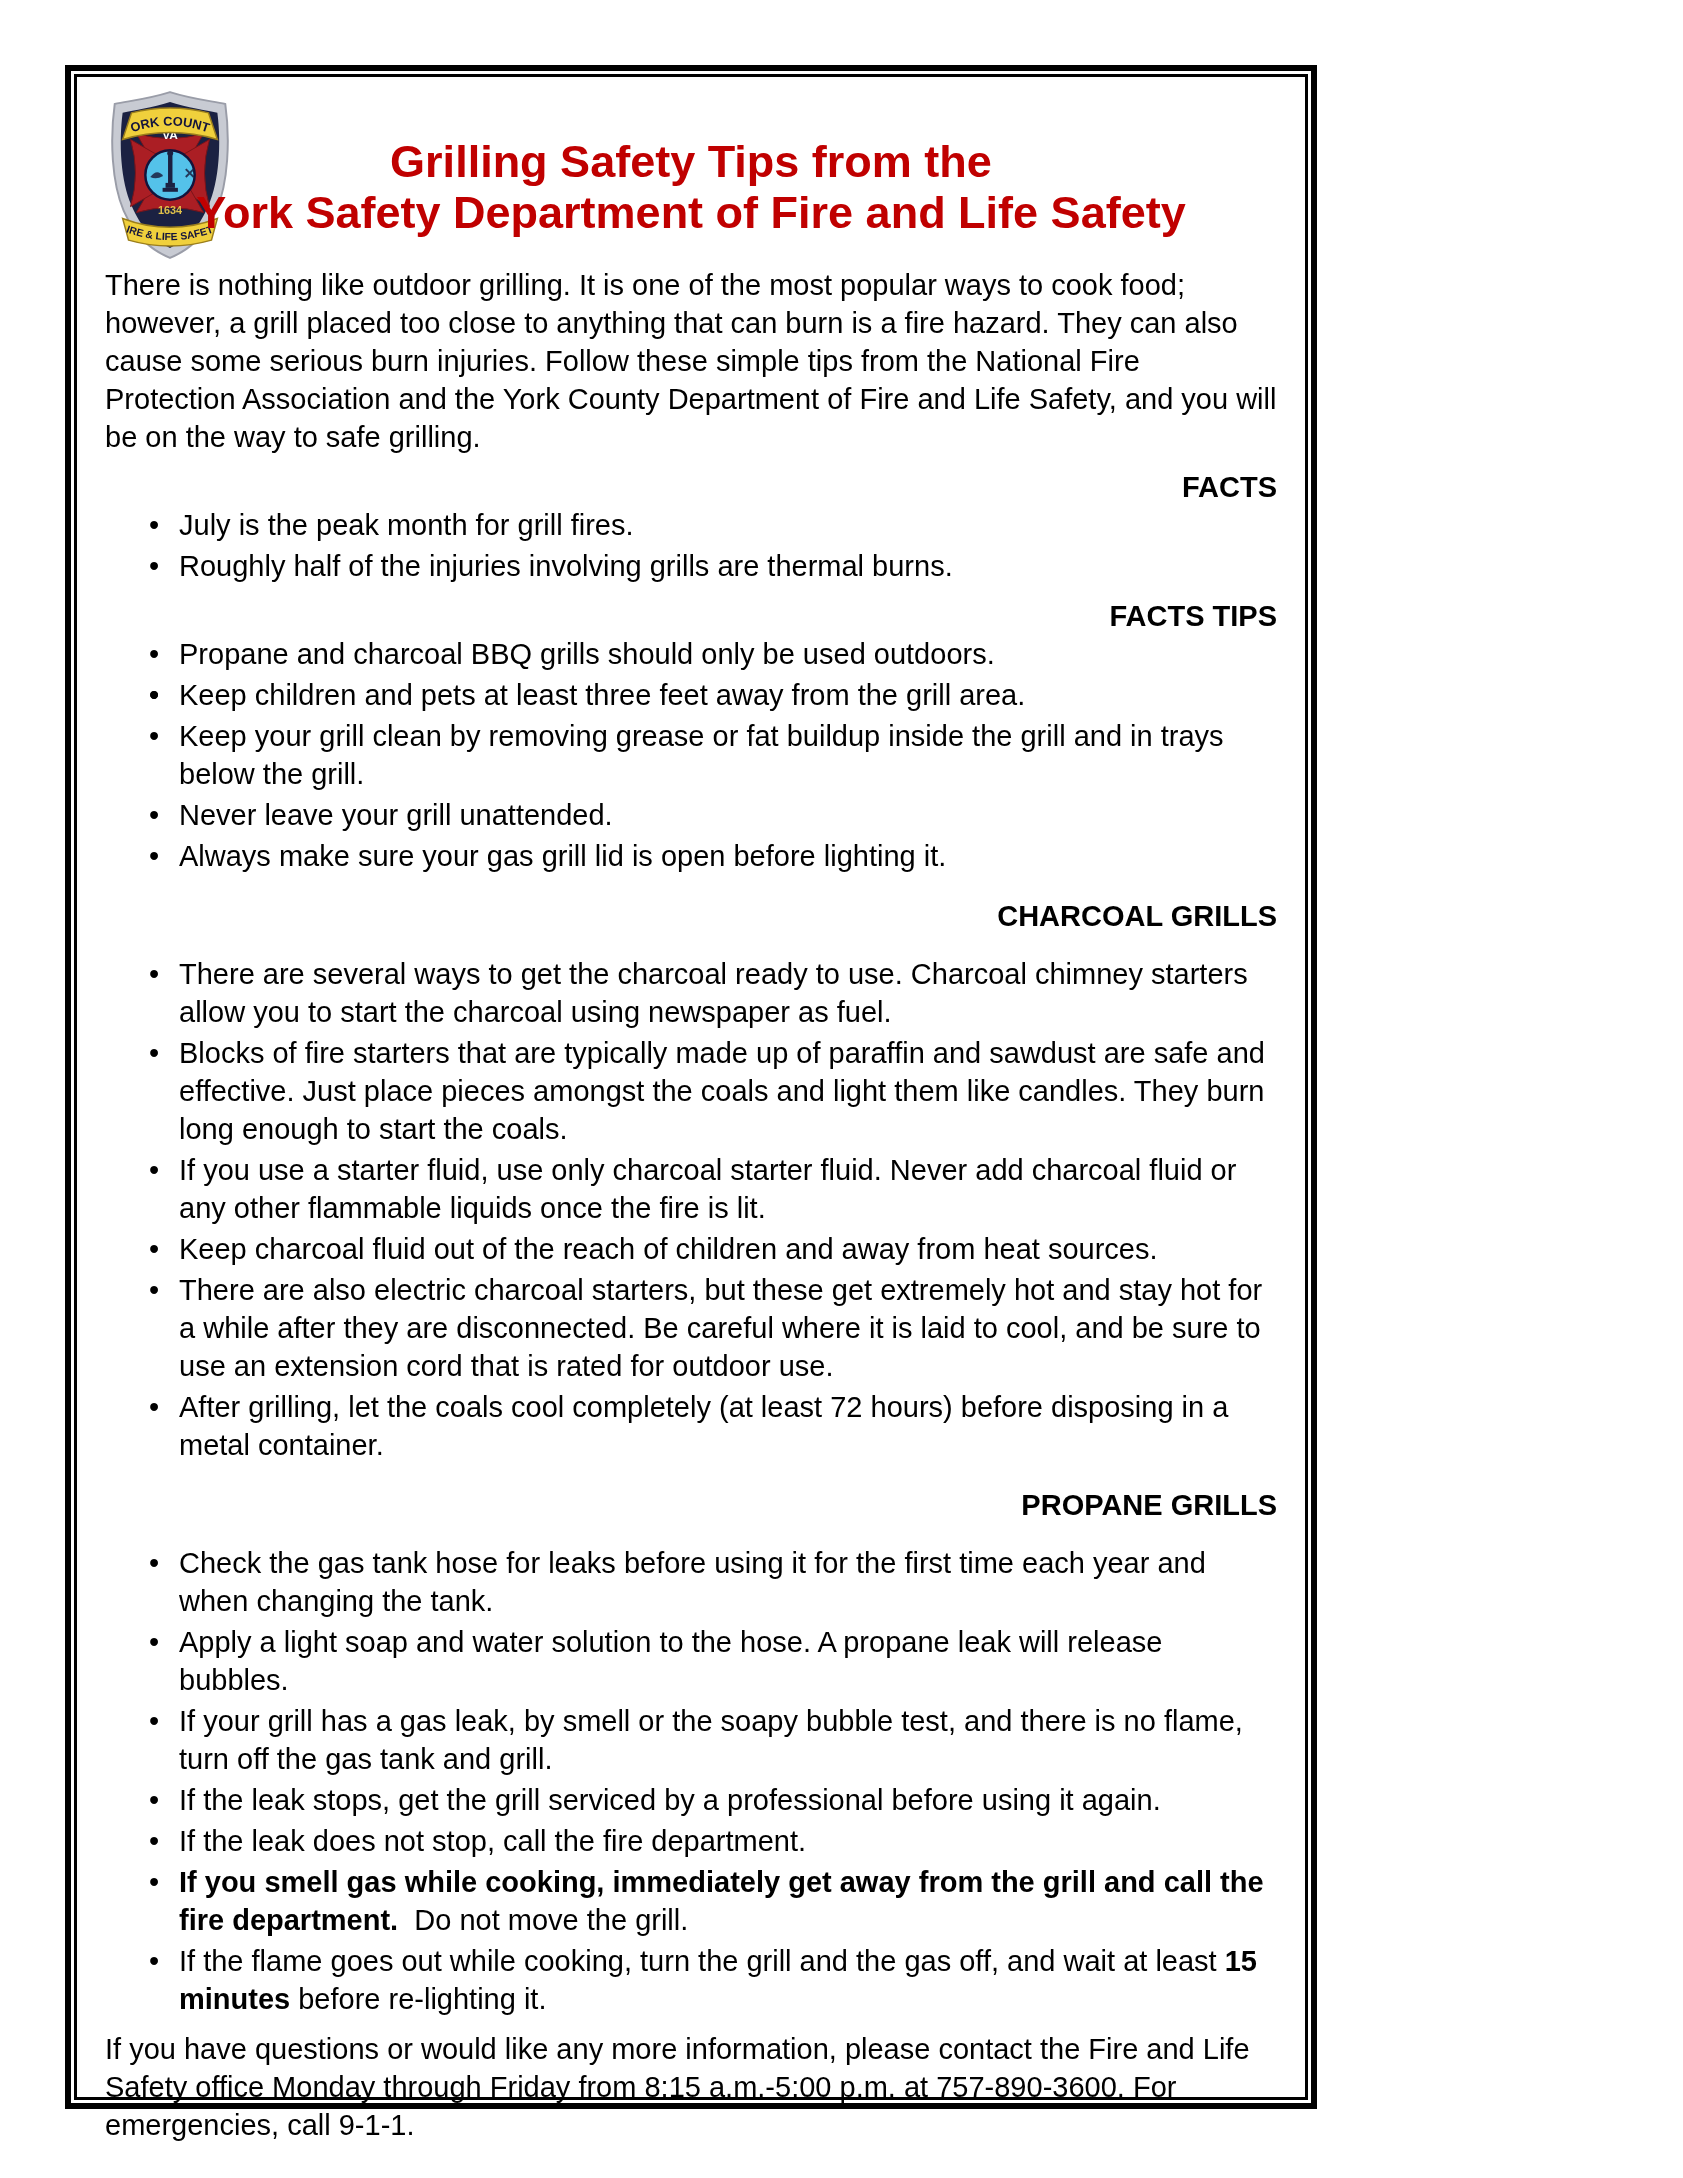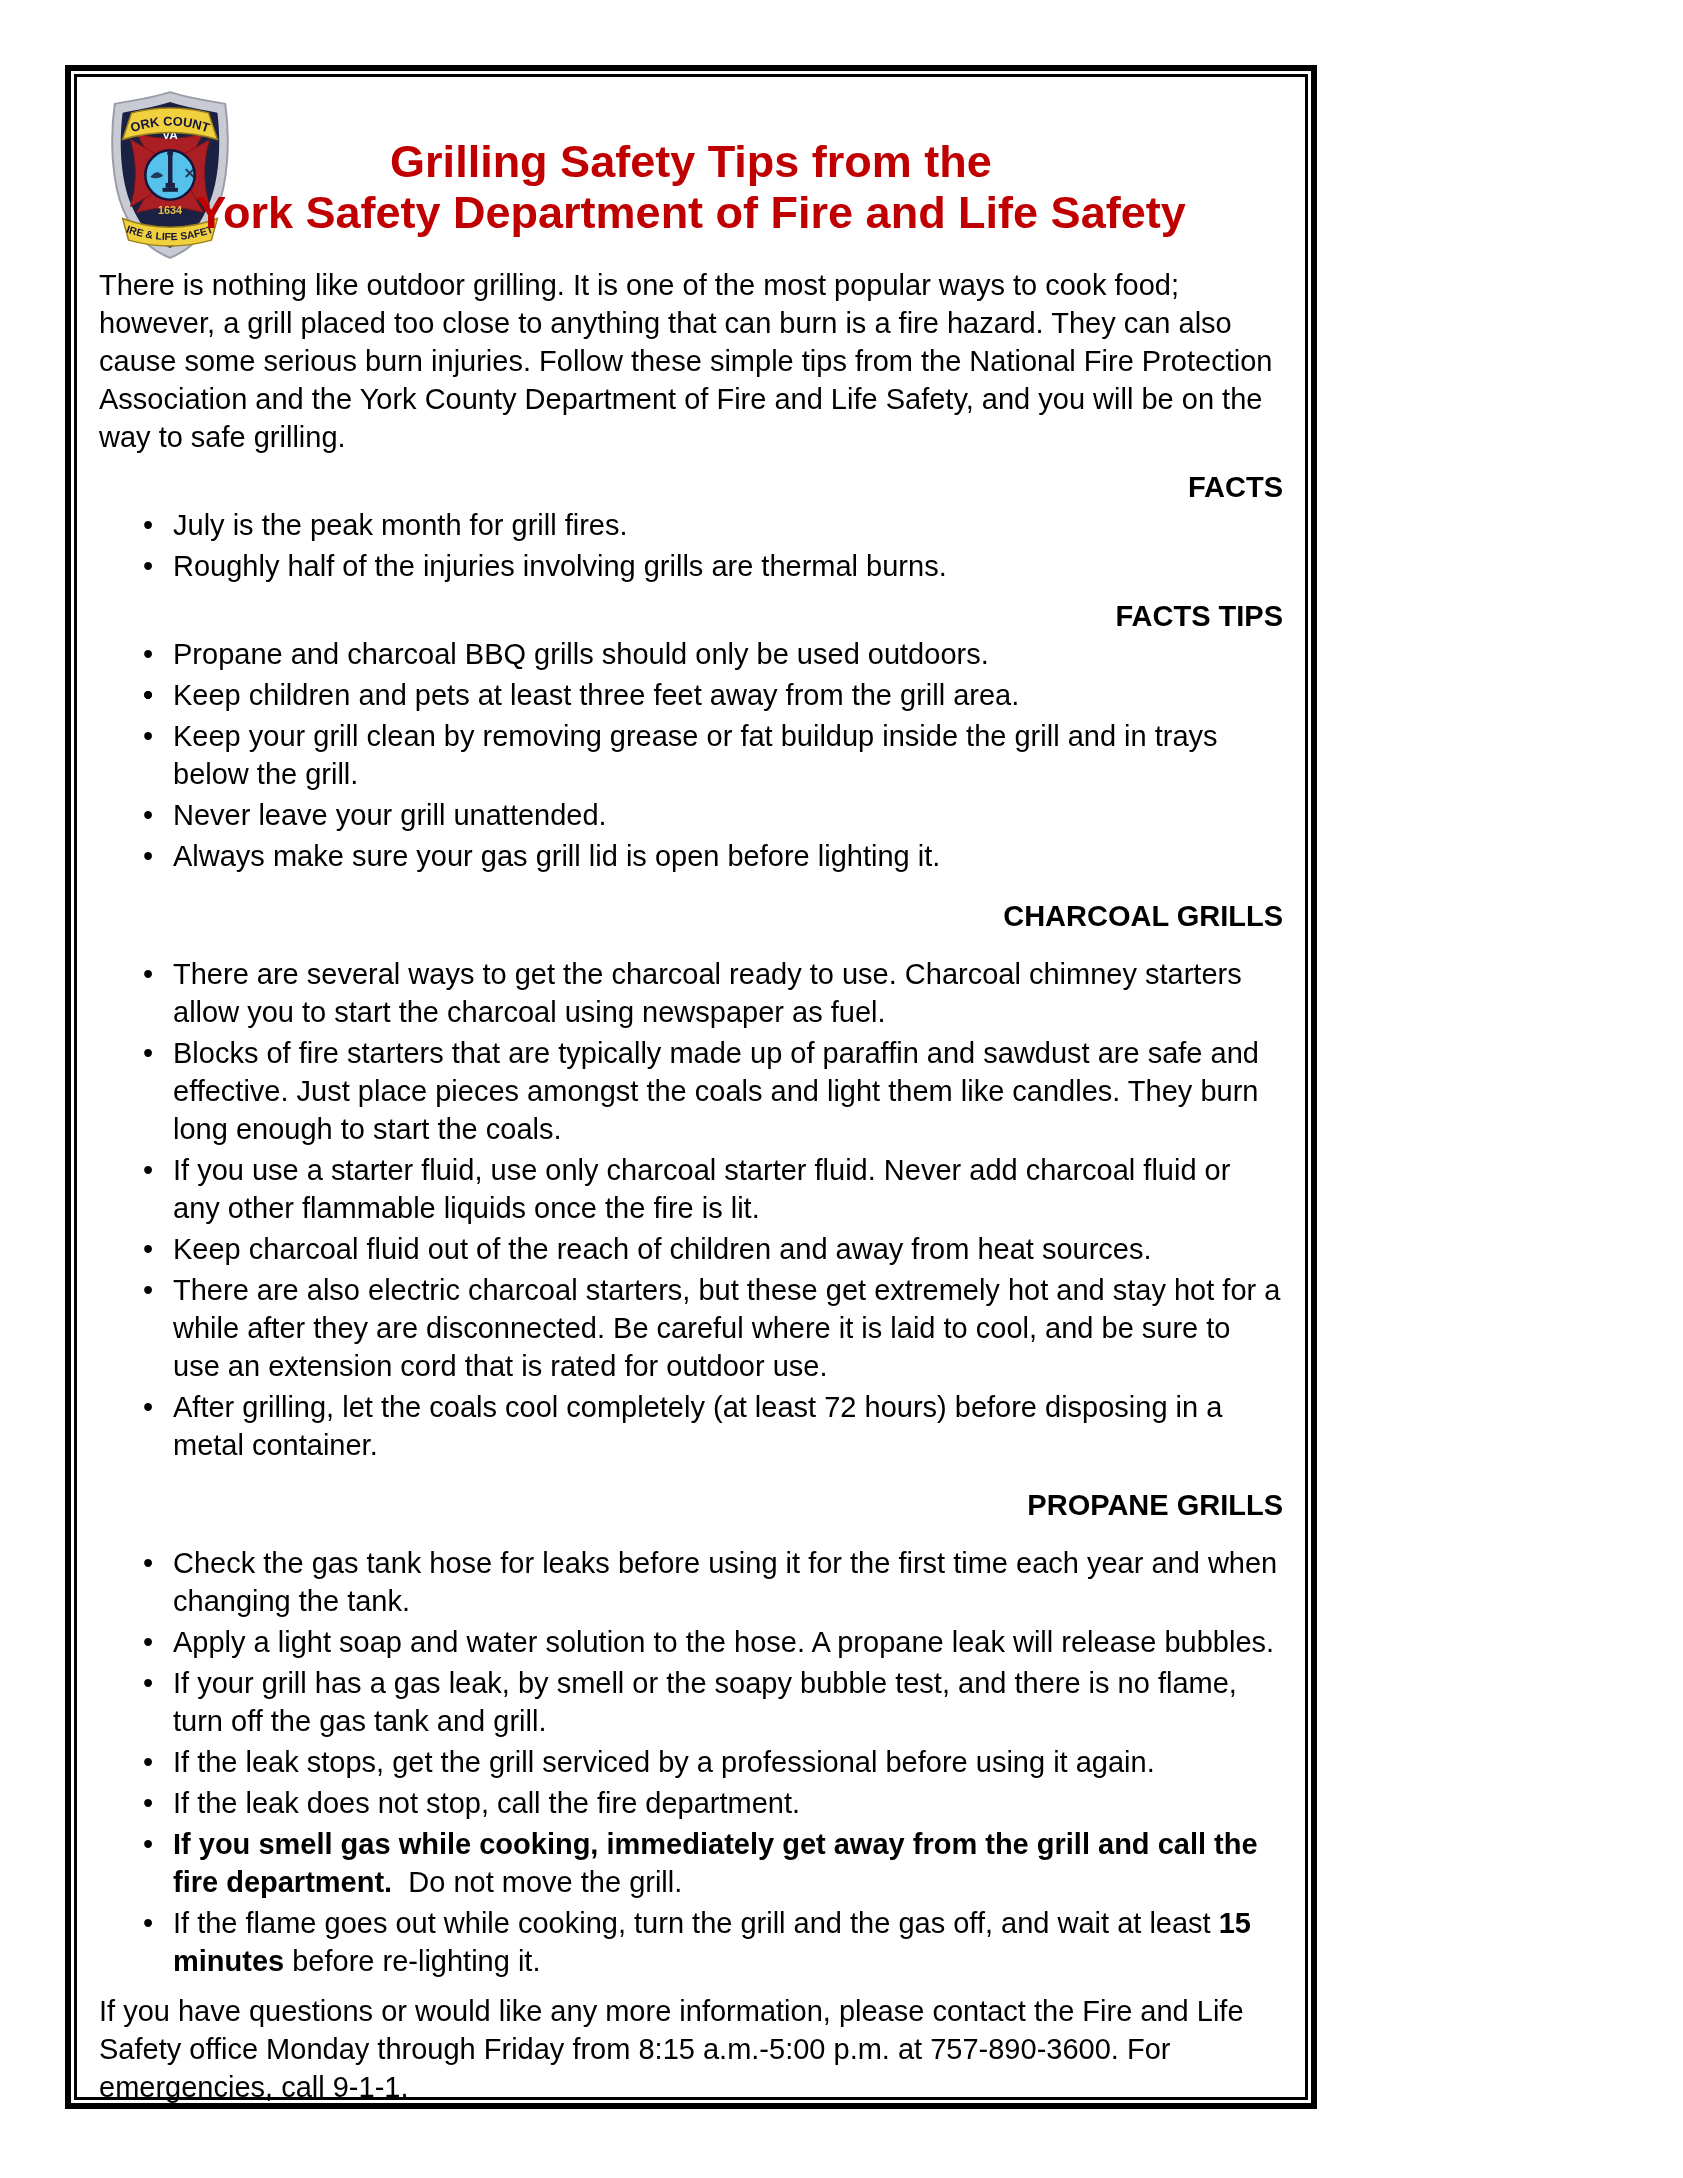--- a/index.html
+++ b/index.html
@@ -9,21 +9,21 @@
   }
   .frame{
     position:absolute;left:65px;top:65px;width:1252px;height:2044px;
     border:6px solid #000;padding:3px;box-sizing:border-box;background:#fff;
   }
   .frame-inner{
     border:3px solid #000;width:100%;height:100%;box-sizing:border-box;
     position:relative;
   }
   .content{
-    position:relative;padding:0 22px;box-sizing:border-box;width:100%;
+    position:relative;padding:0 28px;box-sizing:border-box;width:100%;
     font-size:29px;line-height:38px;margin-top:17px;
   }
   .badge{position:absolute;left:18px;top:11px;width:150px;height:176px;}
   .doc-title{
     text-align:center;font-weight:bold;font-size:45px;line-height:51px;
     margin:59px 0 0 0;color:#C00000;
   }
   .intro{margin:28px 0 0 0;}
   .closing{margin:12px 0 0 0;}
   .section-heading{font-weight:bold;margin:12px 0 0 38px;text-align:right;}

